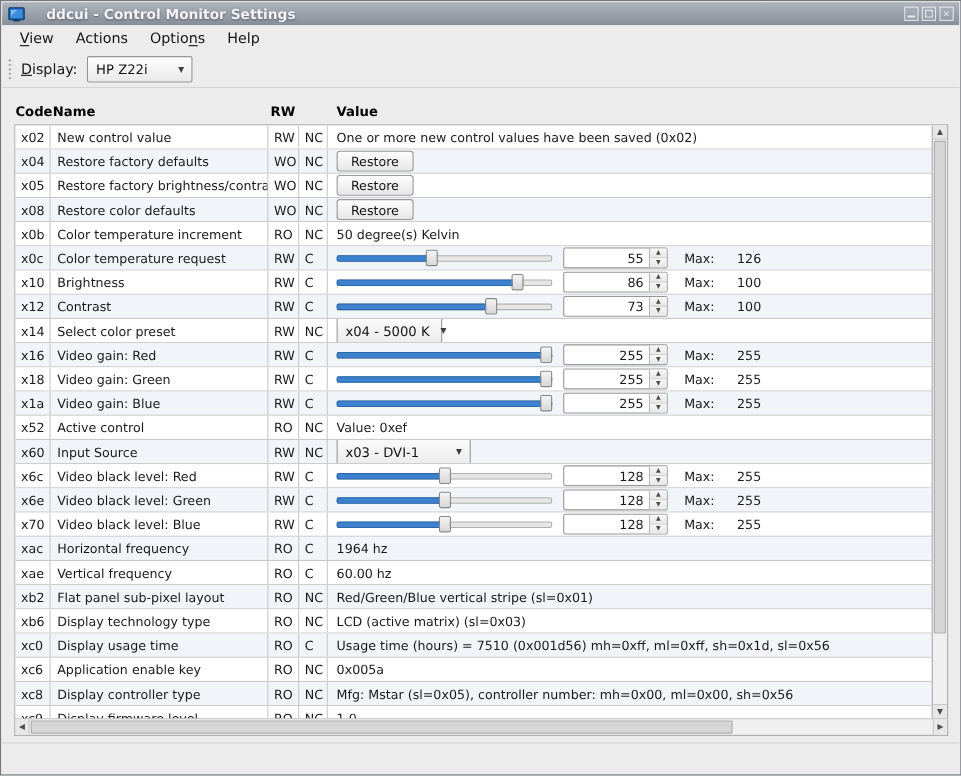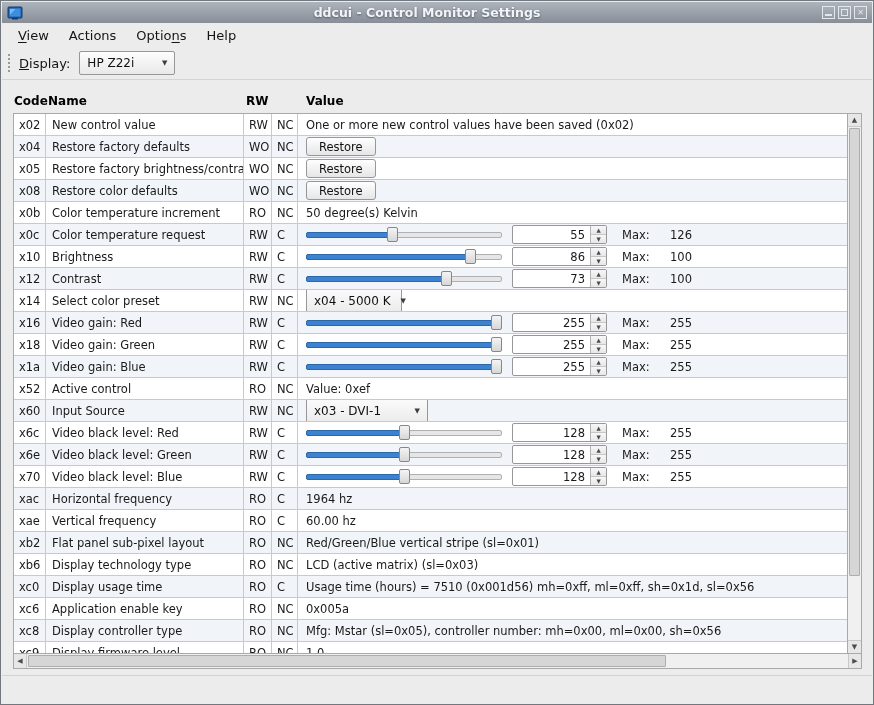--- a/index.html
+++ b/index.html
@@ -11,21 +11,21 @@
   }
   *{box-sizing:border-box;margin:0;padding:0;}
   html,body{width:874px;height:705px;}
   body{font-family:"DejaVu Sans","Liberation Sans",sans-serif;background:#cfcfcf;position:relative;overflow:hidden;}
   .window{position:absolute;inset:0;width:874px;height:705px;background:var(--winbg);border:1px solid #73787e;}
 
   
   .titlebar{position:absolute;top:1px;left:1px;right:1px;height:21px;
     background:linear-gradient(var(--tb-top),var(--tb-bottom));
     display:flex;align-items:center;padding:0 5px;}
-  .title-text{position:absolute;left:40px;right:60px;text-align:center;color:#f2f4f7;
+  .title-text{position:absolute;left:40px;right:60px;text-align:left;color:#f2f4f7;
     font-weight:bold;font-size:12.5px;text-shadow:0 1px 2px rgba(55,60,70,.65);
     white-space:nowrap;overflow:hidden;}
   .title-icon{width:16px;height:16px;display:flex;align-items:center;}
   .title-buttons{margin-left:auto;display:flex;align-items:center;z-index:2;}
   .wbtn{width:13px;height:13px;border:1px solid #e3e7ec;margin-left:3px;display:flex;
     align-items:flex-end;justify-content:center;color:#e3e7ec;font-size:8px;line-height:1;
     background:rgba(255,255,255,0.06);}
   .wbtn.center{align-items:center;}
   .mingl{width:7px;height:2px;background:#e3e7ec;margin-bottom:2px;}
   .maxgl{width:7px;height:7px;border:1px solid #e3e7ec;}

